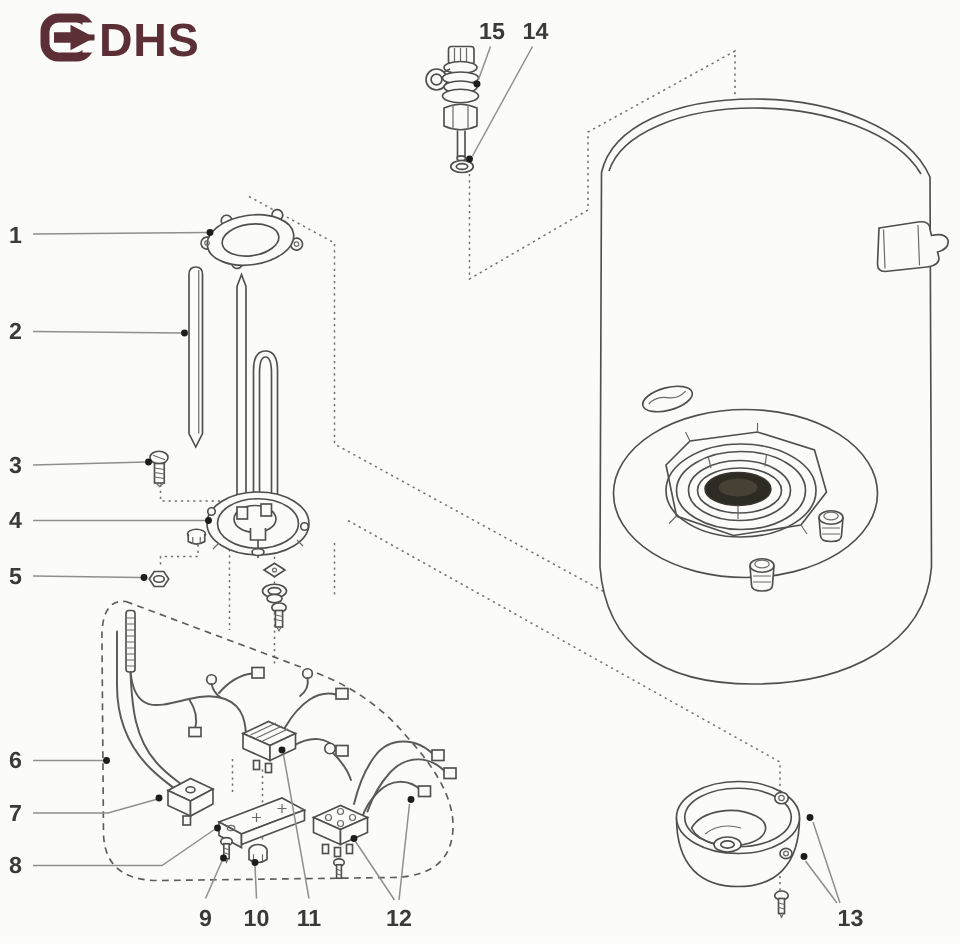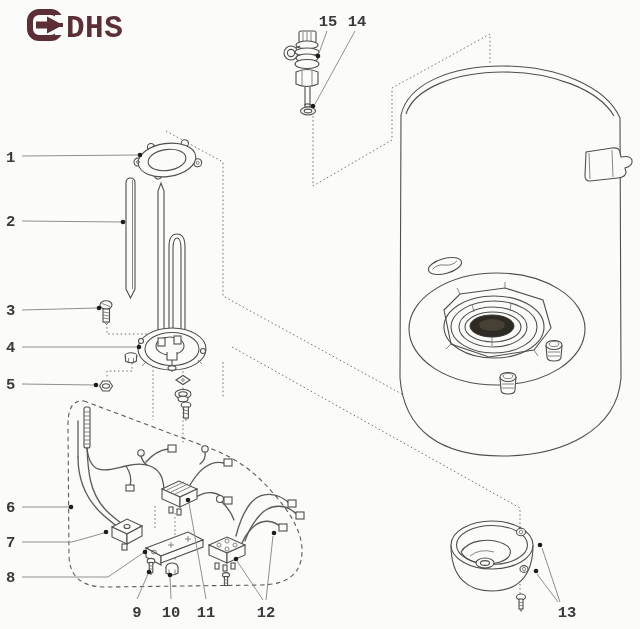--- a/index.html
+++ b/index.html
@@ -1,17 +1,17 @@
 <!DOCTYPE html>
 <html><head>
 <meta charset="utf-8">
 <style>
   html,body{margin:0;padding:0;background:#ffffff;}
   .stage{position:relative;width:640px;height:629px;background:#fbfbf9;overflow:hidden;
-         font-family:Liberation Mono, monospace;}
+         font-family:Liberation Sans, sans-serif;}
   svg{position:absolute;inset:0;}
   .outline{stroke:#4f4f4f;stroke-width:1.1;fill:#fbfbf9;}
   .outline-nf{stroke:#4f4f4f;stroke-width:1.1;fill:none;}
   .thin{stroke:#6a6a6a;stroke-width:.8;fill:none;}
   .wire{stroke:#5a5a5a;stroke-width:1.3;fill:none;stroke-linecap:round;}
   .dotted{stroke:#6f6f6f;stroke-width:1;fill:none;stroke-dasharray:1.5 2.6;}
   .dashedbox{stroke:#5c5c5c;stroke-width:1.1;fill:none;stroke-dasharray:4.5 3.5;}
   .leader{stroke:#8f8f8f;stroke-width:1;fill:none;}
   .dot{fill:#1d1d1d;}
   .plabel{font-size:15.5px;font-weight:bold;fill:#3a3a3a;}

